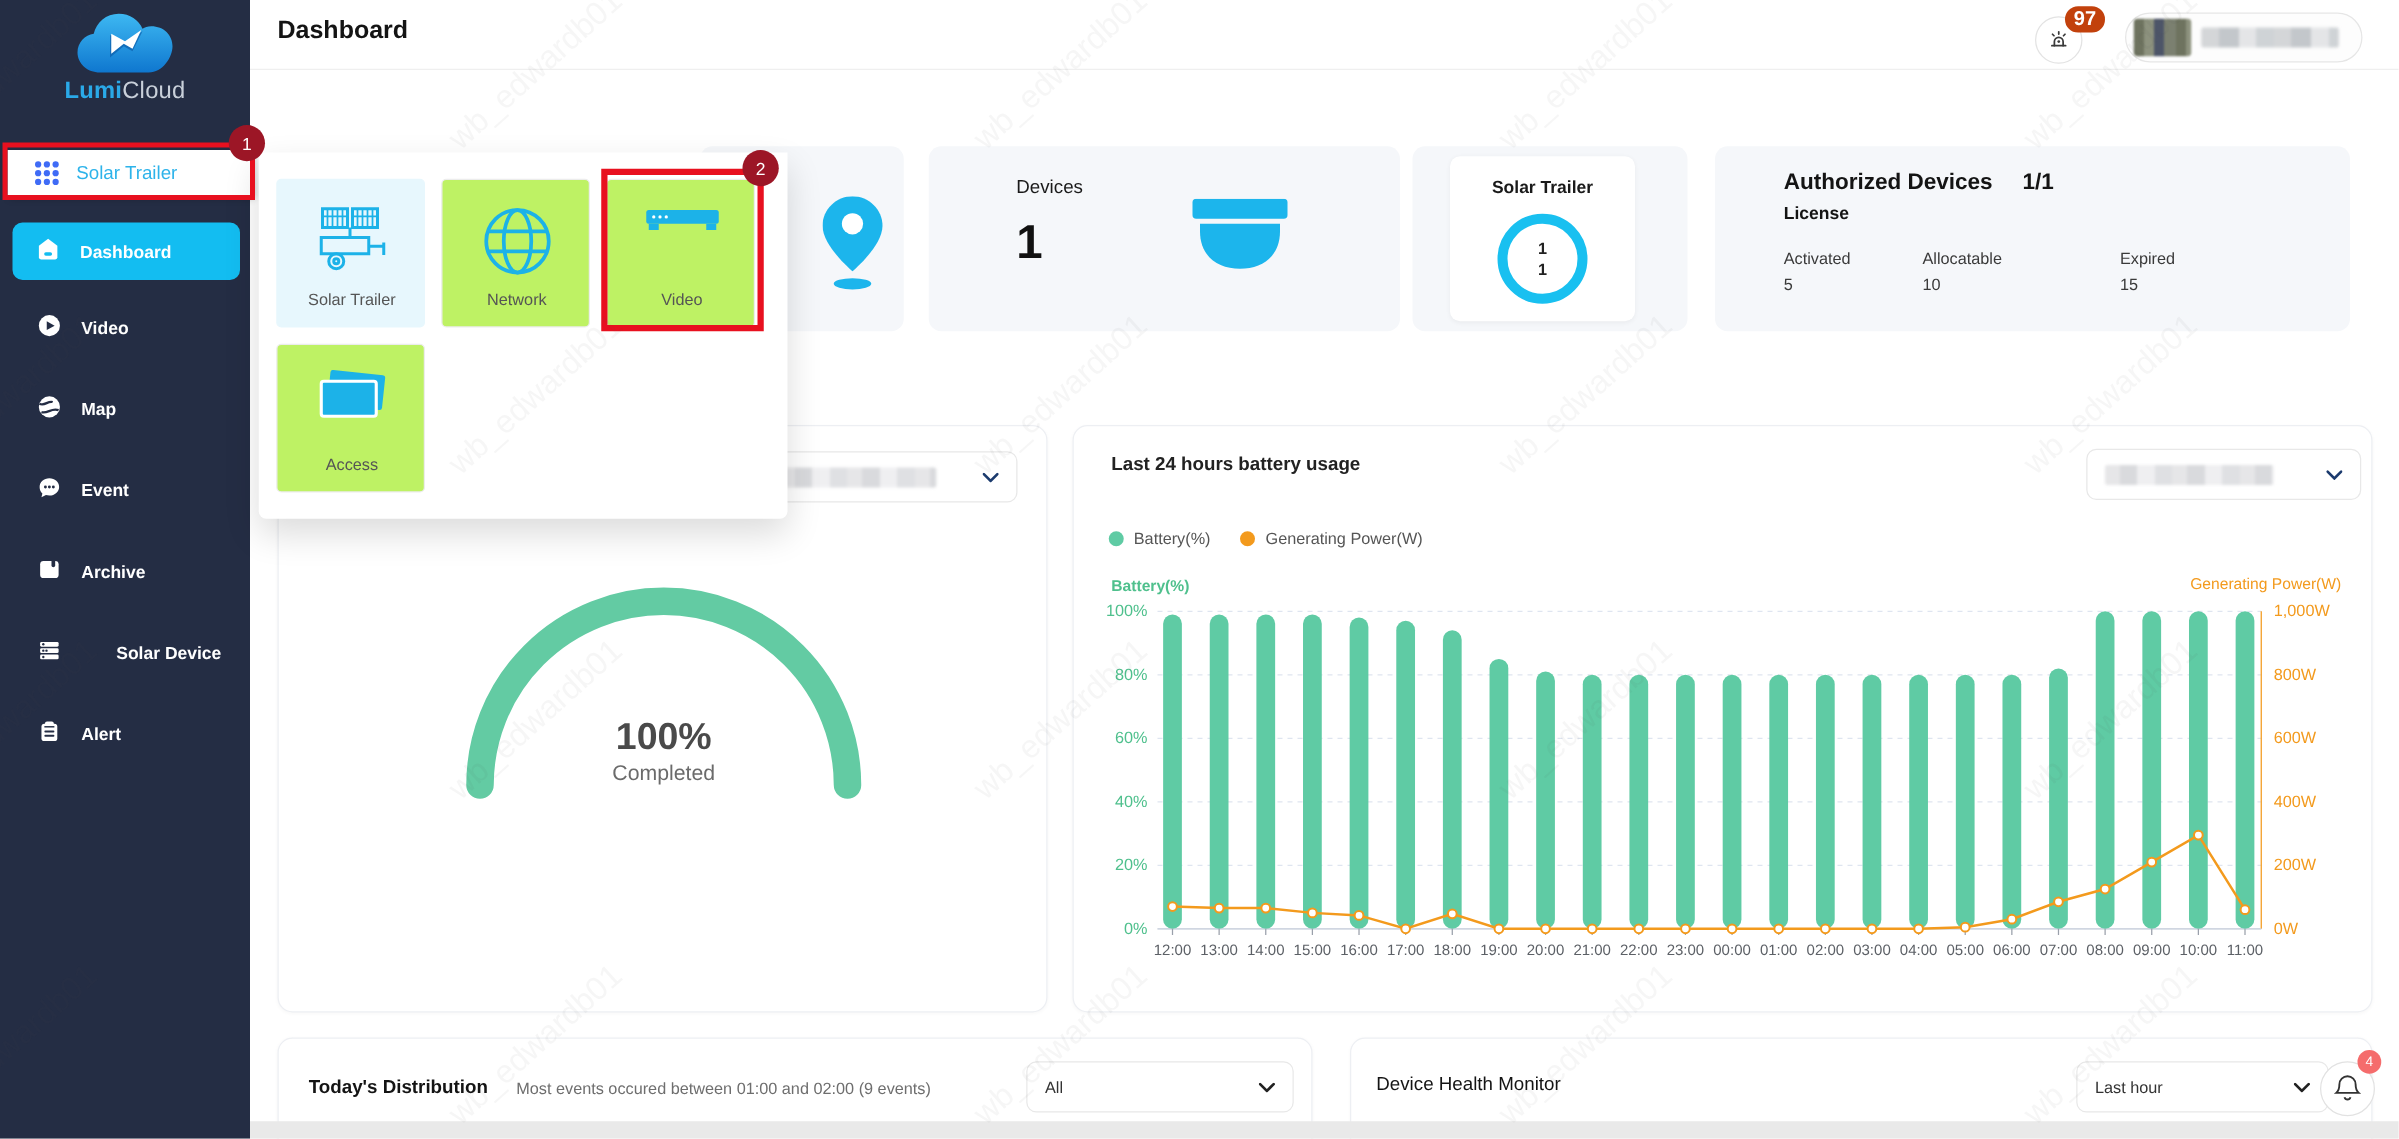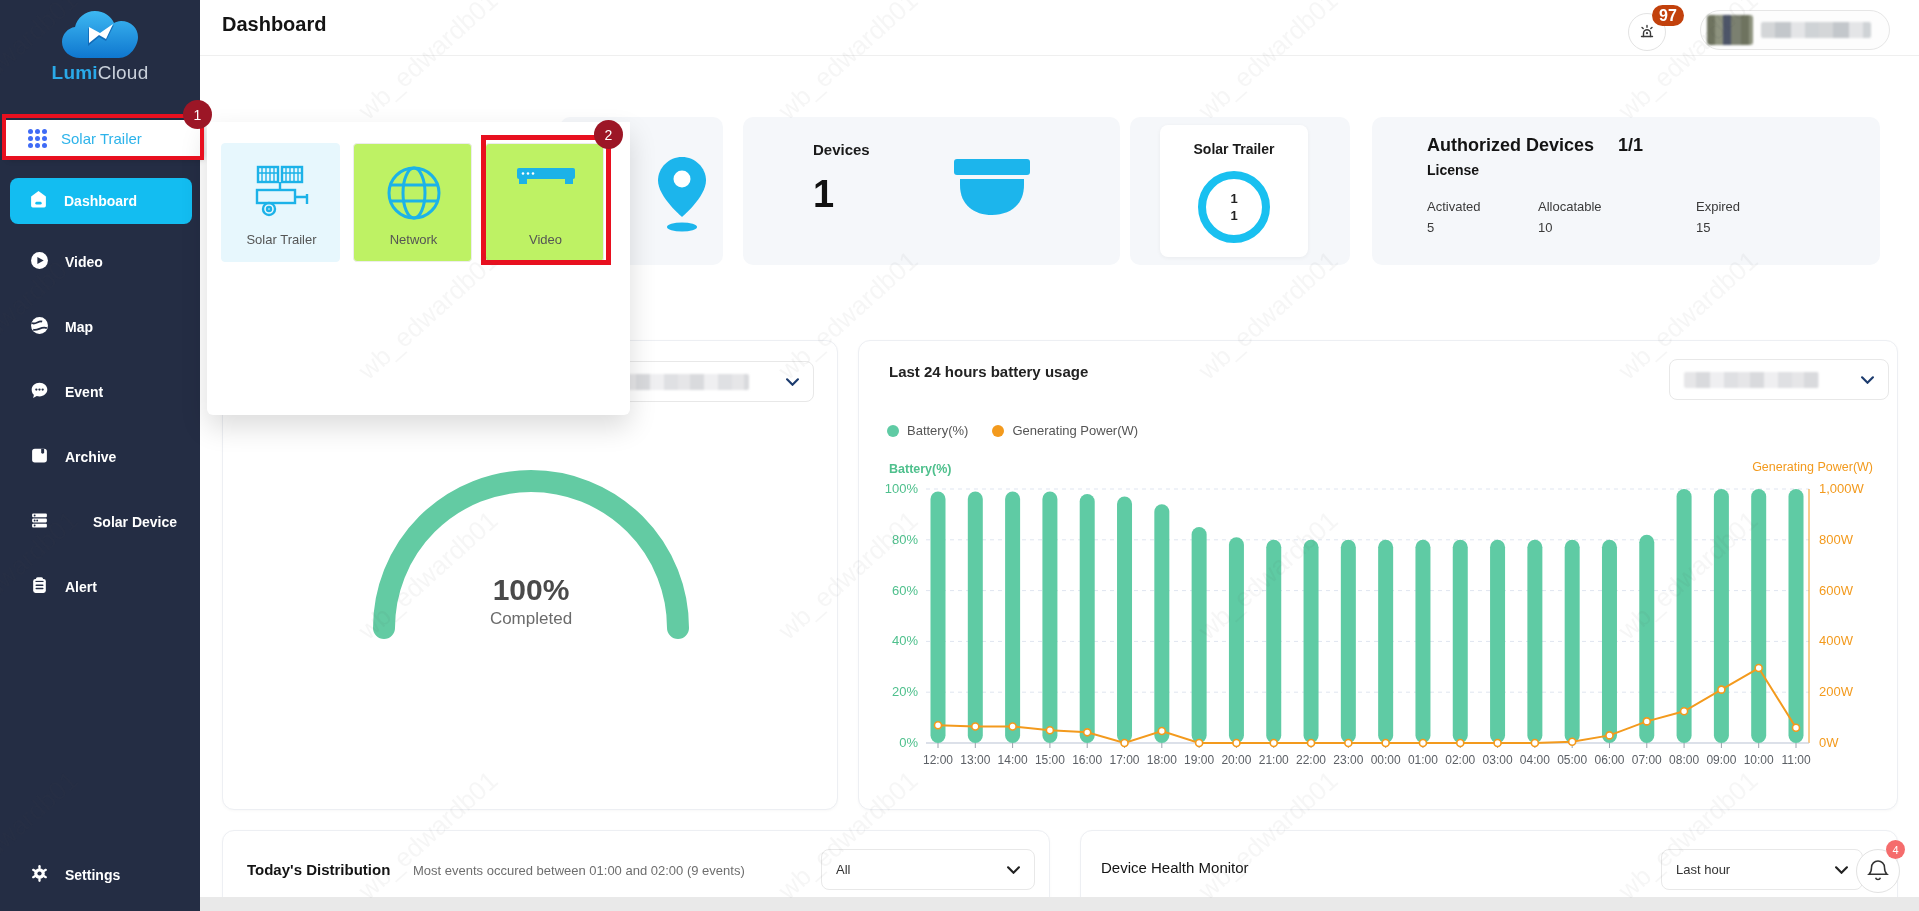--- a/index.html
+++ b/index.html
@@ -42,21 +42,21 @@
   .pixbar { height:16px; border-radius:2px;
     background:repeating-linear-gradient(90deg,#d4d6d8 0 14px,#c3c7cb 14px 30px,#e4e5e7 30px 44px,#cfd3d6 44px 58px);
     filter:blur(1.2px); }
   .pixbar.light { background:repeating-linear-gradient(90deg,#e6e6e8 0 12px,#d9dadd 12px 26px,#efeff1 26px 40px,#dfe0e3 40px 54px); }
 
   
   .stat-card { position:absolute; top:117px; height:148px; background:#f5f7fa; border-radius:10px; }
   .card-pin { left:560px; width:163px; }
   .pin-icon { position:absolute; left:98px; top:40px; }
   .card-devices { left:743px; width:377px; }
-  .devices-label { position:absolute; left:70px; top:24px; font-size:15px; font-weight:700; color:#1a1a1a; }
+  .devices-label { position:absolute; left:70px; top:24px; font-size:15px; font-weight:400; color:#1a1a1a; }
   .devices-value { position:absolute; left:70px; top:56px; font-size:38px; font-weight:700; color:#111; }
   .dome-icon { position:absolute; left:210px; top:42px; }
   .card-strailer { left:1130px; width:220px; }
   .strailer-inner { position:absolute; left:30px; top:8px; width:148px; height:132px; background:#fff;
     border-radius:8px; box-shadow:0 1px 4px rgba(0,0,0,.05); text-align:center; }
   .strailer-title { margin-top:16px; font-size:14px; font-weight:700; color:#1a1a1a; }
   .strailer-circle { position:absolute; left:38px; top:46px; width:72px; height:72px; border:8px solid #19c0f0;
     border-radius:50%; display:flex; flex-direction:column; align-items:center; justify-content:center; }
   .strailer-circle span { font-size:13px; font-weight:700; color:#222; line-height:17px; }
   .card-auth { left:1372px; width:508px; }
@@ -210,35 +210,20 @@
               <rect x="3" y="2.8" width="12" height="13.2" rx="2.2" fill="#fff"></rect>
               <rect x="5.6" y="1.2" width="6.8" height="3.2" rx="1.6" fill="#fff"></rect>
               <rect x="5.2" y="4.6" width="7.6" height="1.1" fill="#242d44"></rect>
               <rect x="5.2" y="8" width="7.6" height="1.4" rx=".7" fill="#242d44"></rect>
               <rect x="5.2" y="11.2" width="7.6" height="1.4" rx=".7" fill="#242d44"></rect>
             </svg></span>
           <span>Alert</span>
         </div>
       </nav>
 
-    <div class="nav-item" id="settings-item" style="top:852px;">
-      <span id="settings-icon-slot"><svg width="19" height="19" viewBox="0 0 18 18">
-            <g fill="#fff">
-              <circle cx="9" cy="9" r="5"></circle>
-              <rect x="7.9" y="1" width="2.2" height="4" rx="1.1"></rect>
-              <rect x="7.9" y="13" width="2.2" height="4" rx="1.1"></rect>
-              <rect x="7.9" y="1" width="2.2" height="4" rx="1.1" transform="rotate(60 9 9)"></rect>
-              <rect x="7.9" y="13" width="2.2" height="4" rx="1.1" transform="rotate(60 9 9)"></rect>
-              <rect x="7.9" y="1" width="2.2" height="4" rx="1.1" transform="rotate(-60 9 9)"></rect>
-              <rect x="7.9" y="13" width="2.2" height="4" rx="1.1" transform="rotate(-60 9 9)"></rect>
-            </g>
-            <circle cx="9" cy="9" r="2" fill="#242d44"></circle>
-          </svg></span>
-      <span>Settings</span>
-    </div>
   </div>
 
   <div class="header-title">Dashboard</div>
   <div class="header-divider"></div>
   <div class="alarm-wrap">
     <svg width="20" height="20" viewBox="0 0 20 20" fill="none" stroke="#3a3a3a" stroke-width="1.4" stroke-linecap="round">
       <path d="M4.5 14.5h11"></path>
         <path d="M6.5 14.5v-3.2a3.5 3.5 0 0 1 7 0v3.2"></path>
       <circle cx="10" cy="11.2" r="1.1" fill="#3a3a3a" stroke="none"></circle>
       <path d="M10 5.2V3.4M6.2 6.6L5 5.4M13.8 6.6L15 5.4"></path>
@@ -511,20 +496,29 @@
             <rect x="2" y="4" width="58" height="11" rx="2" fill="#1cb2e8"></rect>
             <circle cx="8" cy="9.5" r="1.3" fill="#fff"></circle>
             <circle cx="13" cy="9.5" r="1.3" fill="#fff"></circle>
             <circle cx="18" cy="9.5" r="1.3" fill="#fff"></circle>
             <rect x="4" y="15" width="8" height="5" fill="#1cb2e8"></rect>
             <rect x="50" y="15" width="8" height="5" fill="#1cb2e8"></rect>
           </svg>
         </div>
         <div class="t-label">Video</div>
       </div>
+      <div class="tile" style="left: 14px; top: 153px;">
+        <div class="t-icon">
+          <svg width="58" height="42" viewBox="0 0 58 42">
+            <rect x="10" y="2" width="44" height="28" rx="2" transform="rotate(6 32 16)" fill="#1cb2e8"></rect>
+            <rect x="4" y="9" width="44" height="28" rx="2" fill="#1cb2e8" stroke="#fff" stroke-width="2.5"></rect>
+          </svg>
+        </div>
+        <div class="t-label">Access</div>
+      </div>
     </div>
 
   <div class="anno-box" style="left:2px; top:114px; width:202px; height:46px;"></div>
   <div class="anno-badge" style="left:183px; top:100px;">1</div>
   <div class="anno-box" style="left:481px; top:135px; width:130px; height:130px; border-width:5px;"></div>
   <div class="anno-badge" style="left:594px; top:120px;">2</div>
 
   <div class="wm" id="wm">
       <span style="left: -80px; top: 40px;">wb_edwardb01</span>
       <span style="left: 340px; top: 40px;">wb_edwardb01</span>

